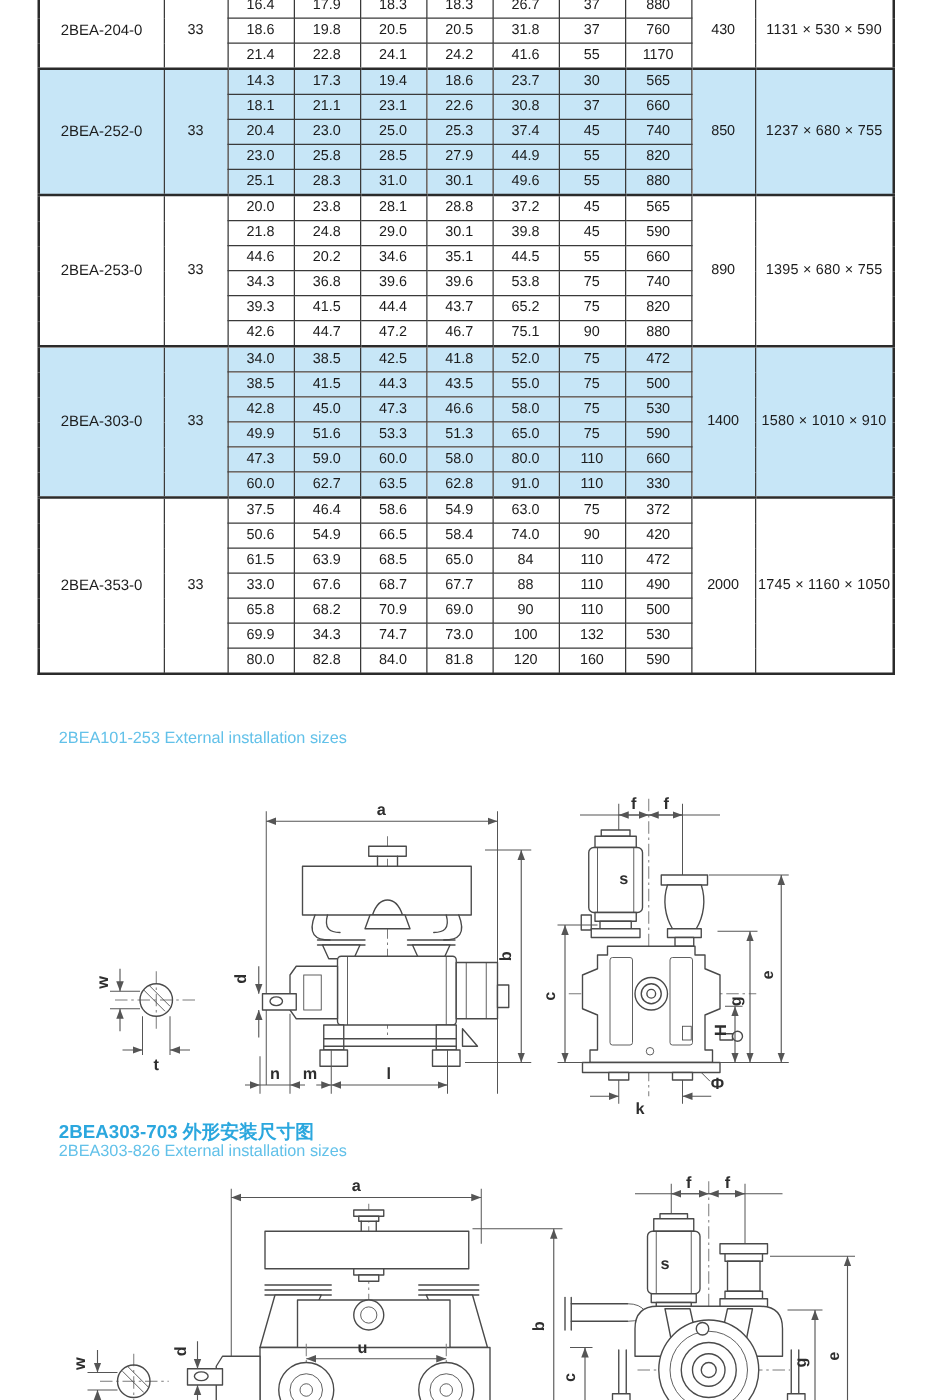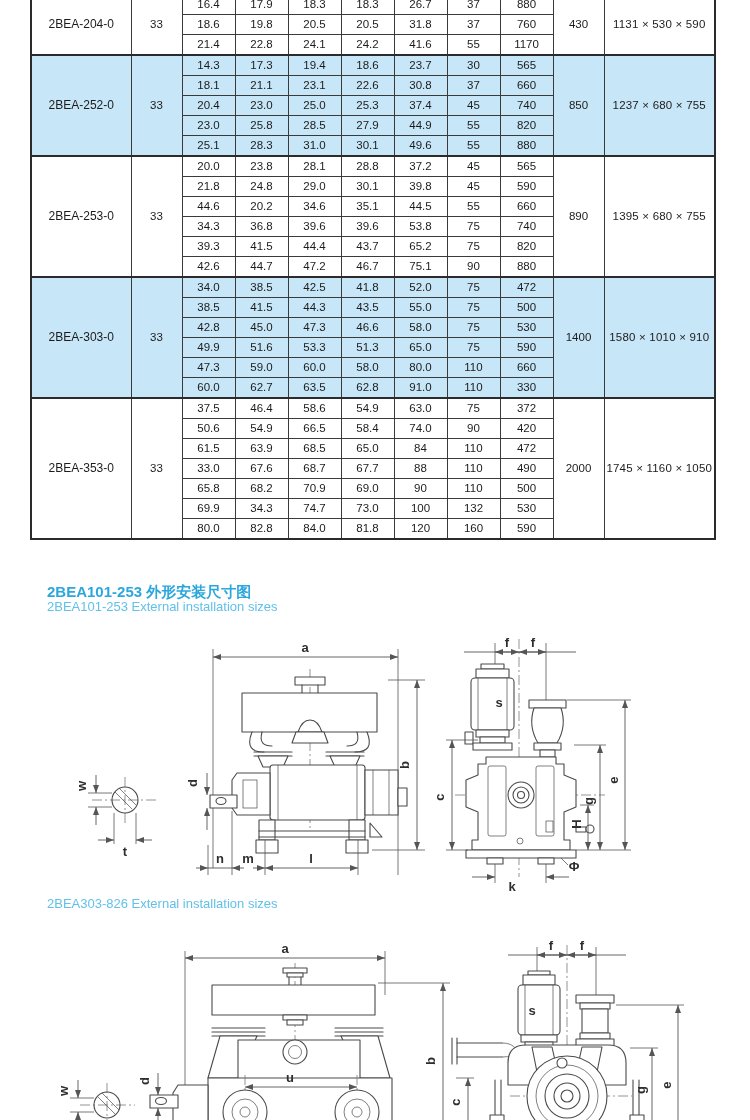--- a/index.html
+++ b/index.html
@@ -318,21 +318,20 @@
           <td class="data-cell">81.8</td>
           <td class="data-cell">120</td>
           <td class="data-cell">160</td>
           <td class="data-cell">590</td>
         </tr>
       </tbody>
   </table>
 </div>
 
 <div class="sec" id="sec1">
-  <div class="zh">2BEA101-253 外形安装尺寸图</div>
   <div class="en">2BEA101-253 External installation sizes</div>
 </div>
 
 <svg id="dwg1" class="dwg" width="660" height="268" viewBox="0 0 660 268">
   <defs>
     <marker id="ar1" orient="auto-start-reverse" markerUnits="userSpaceOnUse" markerWidth="9" markerHeight="8" refX="8" refY="3.5">
       <path class="mk" d="M0,0.5 L8,3.5 L0,6.5 Z"></path>
     </marker>
   </defs>
 
@@ -493,20 +492,21 @@
   <text class="lbl" x="459" y="82">s</text>
   <text class="lbl" transform="rotate(-90 404 172)" x="404" y="172">c</text>
   <text class="lbl" transform="rotate(-90 553 176)" x="553" y="176">g</text>
   <text class="lbl" transform="rotate(-90 578 155)" x="578" y="155">e</text>
   <text class="lbl" transform="rotate(-90 541 199)" x="541" y="199">H</text>
   <text class="lbl" x="534" y="246">Φ</text>
   <text class="lbl" x="472" y="266">k</text>
 </svg>
 
 <div class="sec" id="sec2">
+  <div class="zh">2BEA303-703 外形安装尺寸图</div>
   <div class="en">2BEA303-826 External installation sizes</div>
 </div>
 
 <svg id="dwg2" class="dwg" width="710" height="200" viewBox="0 0 710 200">
   <defs>
     <marker id="ar2" orient="auto-start-reverse" markerUnits="userSpaceOnUse" markerWidth="9" markerHeight="8" refX="8" refY="3.5">
       <path class="mk" d="M0,0.5 L8,3.5 L0,6.5 Z"></path>
     </marker>
   </defs>
 

